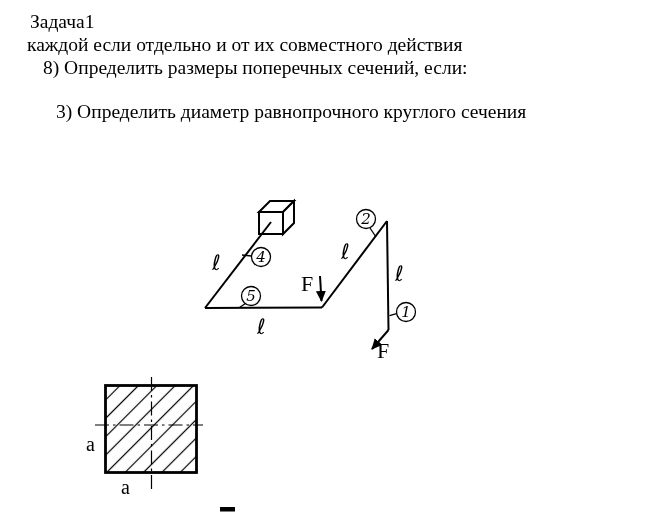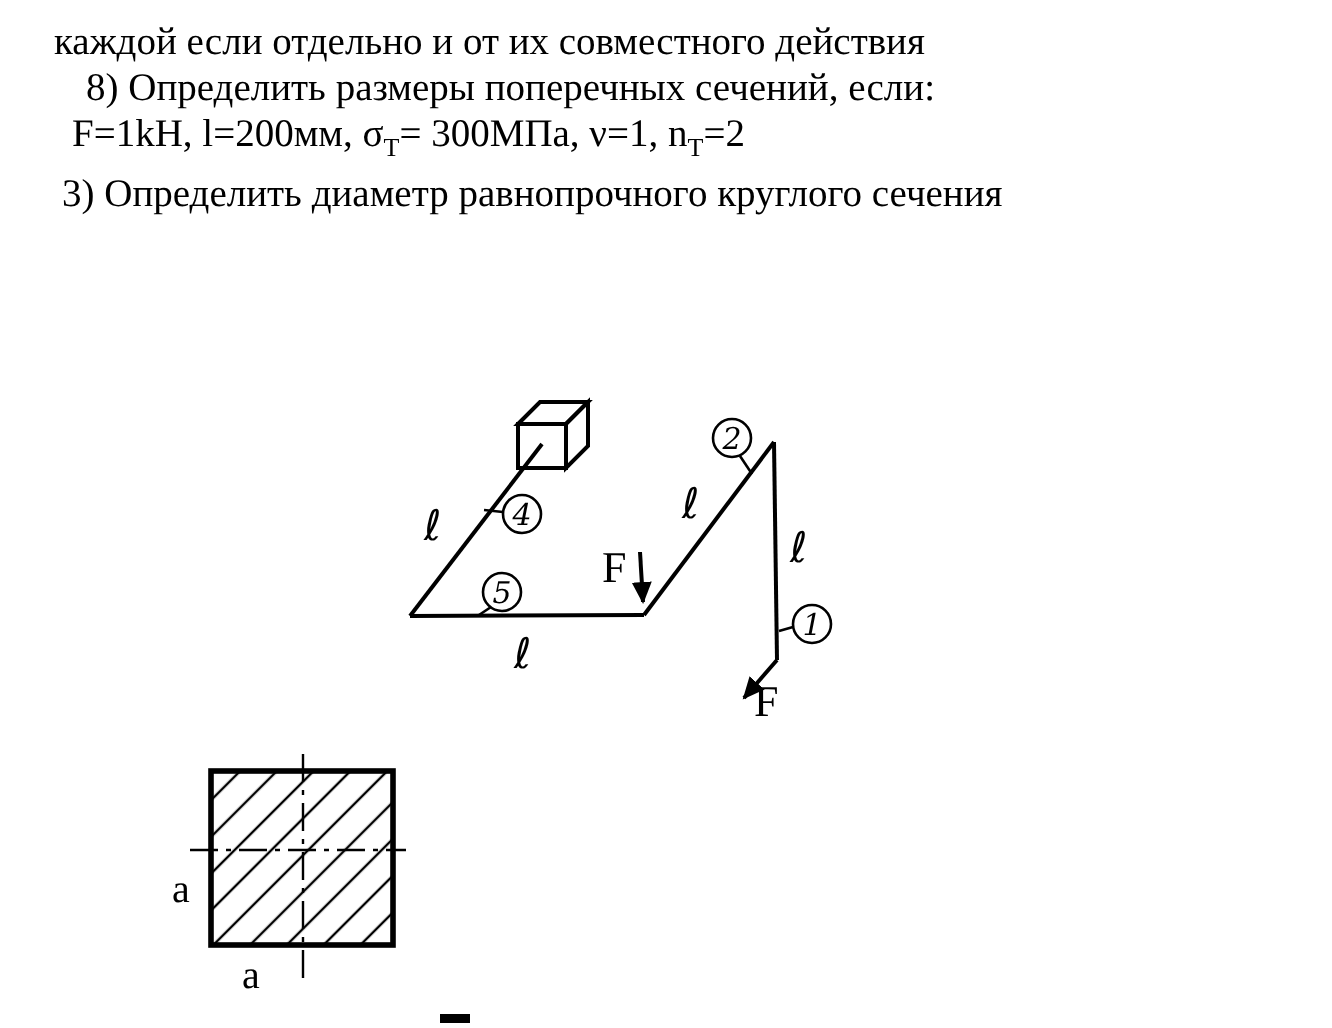--- a/index.html
+++ b/index.html
@@ -9,42 +9,42 @@
     font-family:"Liberation Serif","DejaVu Serif",serif;
     color:#000;
   }
   .textblock { position:absolute; left:0; top:10px; width:640px; }
   .tl { font-size:19.5px; line-height:23.2px; white-space:pre; }
   .ind-title { padding-left:30px; }
   .ind-l1 { padding-left:43px; }
   .ind-l2 { padding-left:27px; }
   .ind-l3 { padding-left:43px; }
   .ind-l4 { padding-left:36px; }
-  .ind-l5 { padding-left:31px; }
+  .ind-l5 { padding-left:56px;margin-top:20px; }
   .sub { font-size:13px; vertical-align:-5px; }
   svg { position:absolute; left:0; top:0; }
   .mline { stroke:#000; stroke-width:2; fill:none; }
   .thin  { stroke:#000; stroke-width:1.3; fill:none; }
   .cubeface { stroke:#000; stroke-width:2; fill:#ffffff; stroke-linejoin:miter; }
   .numcircle { stroke:#000; stroke-width:1.3; fill:#ffffff; }
   .numtxt { font-family:"DejaVu Serif","Liberation Serif",serif; font-style:italic; font-size:15px; text-anchor:middle; }
   .elltxt { font-family:"DejaVu Serif","DejaVu Sans",serif; font-style:italic; font-size:21px; }
   .ftxt   { font-family:"Liberation Serif","DejaVu Serif",serif; font-size:22px; }
   .atxt   { font-family:"Liberation Serif","DejaVu Serif",serif; font-size:20px; }
   .centerline { stroke:#000; stroke-width:1.2; fill:none; stroke-dasharray:14 4 2.5 4; }
 </style>
 </head>
 <body>
 
 <div class="page">
 
   <div class="textblock">
+    <div class="tl ind-title">Задача1</div>
     <div class="tl ind-l2">каждой если отдельно и от их совместного действия</div>
     <div class="tl ind-l3">8) Определить размеры поперечных сечений, если:</div>
-    <div class="tl ind-l4"><span>F=1kH, l=200мм, σ</span><span class="sub">Т</span><span>= 300МПа, ν=1, n</span><span class="sub">Т</span><span>=2</span></div>
     <div class="tl ind-l5">3) Определить диаметр равнопрочного круглого сечения</div>
   </div>
 
   <svg width="666" height="514" viewBox="0 0 666 514">
     <defs>
       <marker id="arrow" markerUnits="userSpaceOnUse" markerWidth="14" markerHeight="12" refX="10" refY="5" orient="auto">
         <path d="M0,0 L11,5 L0,10 z" fill="#000"></path>
       </marker>
       <pattern id="hatch" patternUnits="userSpaceOnUse" width="13" height="13" patternTransform="rotate(-45)">
         <line x1="0" y1="6.5" x2="13" y2="6.5" stroke="#000" stroke-width="1.2"></line>

